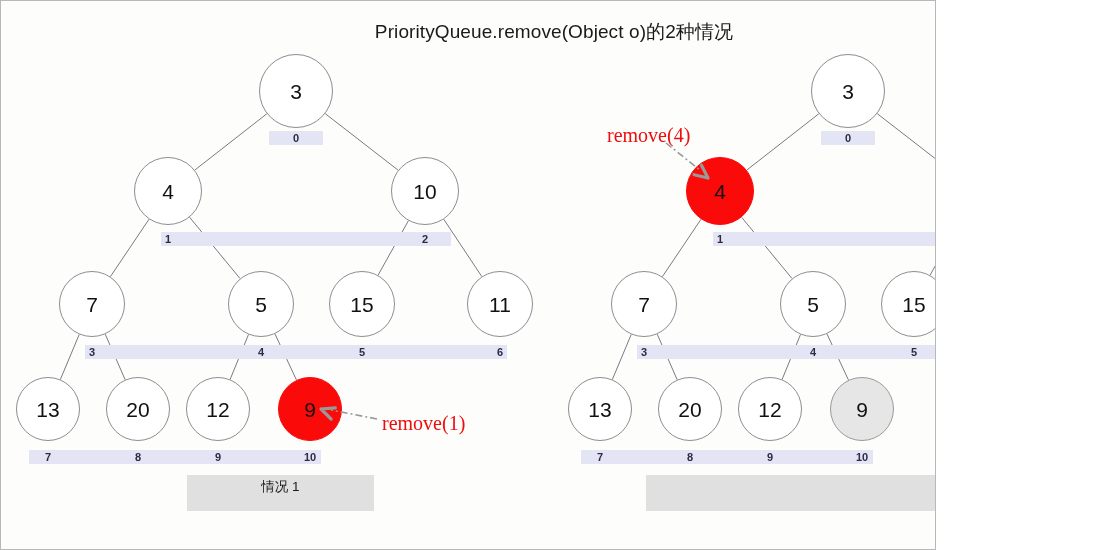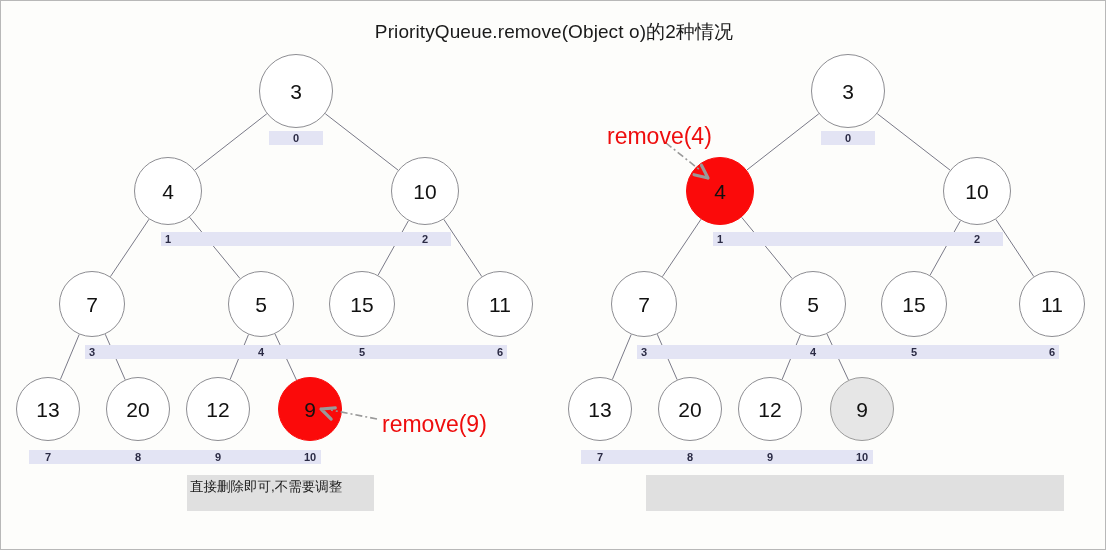--- a/index.html
+++ b/index.html
@@ -3,21 +3,21 @@
 <meta charset="utf-8">
 <title>PriorityQueue.remove diagram</title>
 <style>
   html, body {
     margin: 0;
     padding: 0;
     background: #ffffff;
   }
   #canvas {
     position: relative;
-    width: 1106px;
+    width: 936px;
     height: 550px;
     background: #fdfdfb;
     border: 1px solid #b8b8b8;
     box-sizing: border-box;
     overflow: hidden;
     font-family: "Liberation Sans", "DejaVu Sans", sans-serif;
   }
   #title {
     position: absolute;
     left: 0;
@@ -70,23 +70,24 @@
     font-weight: bold;
     color: #2b2b45;
     line-height: 14px;
     text-align: center;
     white-space: nowrap;
   }
   
   .callout {
     position: absolute;
     color: #ee0d0d;
-    font-size: 23px;
+    font-size: 20px;
     white-space: nowrap;
     line-height: 1;
+    font-family: Liberation Serif, serif;
   }
   
   .capbox {
     position: absolute;
     background: #e0e0e0;
   }
   .captext {
     position: absolute;
     font-size: 13.5px;
     color: #1a1a1a;
@@ -173,24 +174,24 @@
       <div class="band" style="left: 84px; top: 344px; width: 422px; background: rgb(227, 228, 244);"></div>
       <div class="idx" style="left: 76px; top: 344px; width: 30px; color: rgb(43, 43, 69);">3</div>
       <div class="idx" style="left: 245px; top: 344px; width: 30px; color: rgb(43, 43, 69);">4</div>
       <div class="idx" style="left: 346px; top: 344px; width: 30px; color: rgb(43, 43, 69);">5</div>
       <div class="idx" style="left: 484px; top: 344px; width: 30px; color: rgb(43, 43, 69);">6</div>
       <div class="band" style="left: 28px; top: 449px; width: 292px; background: rgb(227, 228, 244);"></div>
       <div class="idx" style="left: 32px; top: 449px; width: 30px; color: rgb(43, 43, 69);">7</div>
       <div class="idx" style="left: 122px; top: 449px; width: 30px; color: rgb(43, 43, 69);">8</div>
       <div class="idx" style="left: 202px; top: 449px; width: 30px; color: rgb(43, 43, 69);">9</div>
       <div class="idx" style="left: 294px; top: 449px; width: 30px; color: rgb(43, 43, 69);">10</div>
-      <div class="callout" style="left: 381px; top: 412px; color: rgb(238, 13, 13);">remove(9)</div>
+      <div class="callout" style="left: 381px; top: 412px; color: rgb(238, 13, 13);">remove(1)</div>
       <div class="capbox" style="left: 186px; top: 474px; width: 187px; height: 36px; background: rgb(224, 224, 224);"></div>
       <div class="captext" style="left: 189px; top: 477px; width: 181px;">
-        <span class="cline">直接删除即可,不需要调整</span>
+        <span class="ctitle">情况 1</span>
       </div>
       <div class="band" style="left: 820px; top: 130px; width: 54px; background: rgb(227, 228, 244);"></div>
       <div class="idx" style="left: 832px; top: 130px; width: 30px; color: rgb(43, 43, 69);">0</div>
       <div class="band" style="left: 712px; top: 231px; width: 290px; background: rgb(227, 228, 244);"></div>
       <div class="idx" style="left: 704px; top: 231px; width: 30px; color: rgb(43, 43, 69);">1</div>
       <div class="idx" style="left: 961px; top: 231px; width: 30px; color: rgb(43, 43, 69);">2</div>
       <div class="band" style="left: 636px; top: 344px; width: 422px; background: rgb(227, 228, 244);"></div>
       <div class="idx" style="left: 628px; top: 344px; width: 30px; color: rgb(43, 43, 69);">3</div>
       <div class="idx" style="left: 797px; top: 344px; width: 30px; color: rgb(43, 43, 69);">4</div>
       <div class="idx" style="left: 898px; top: 344px; width: 30px; color: rgb(43, 43, 69);">5</div>

